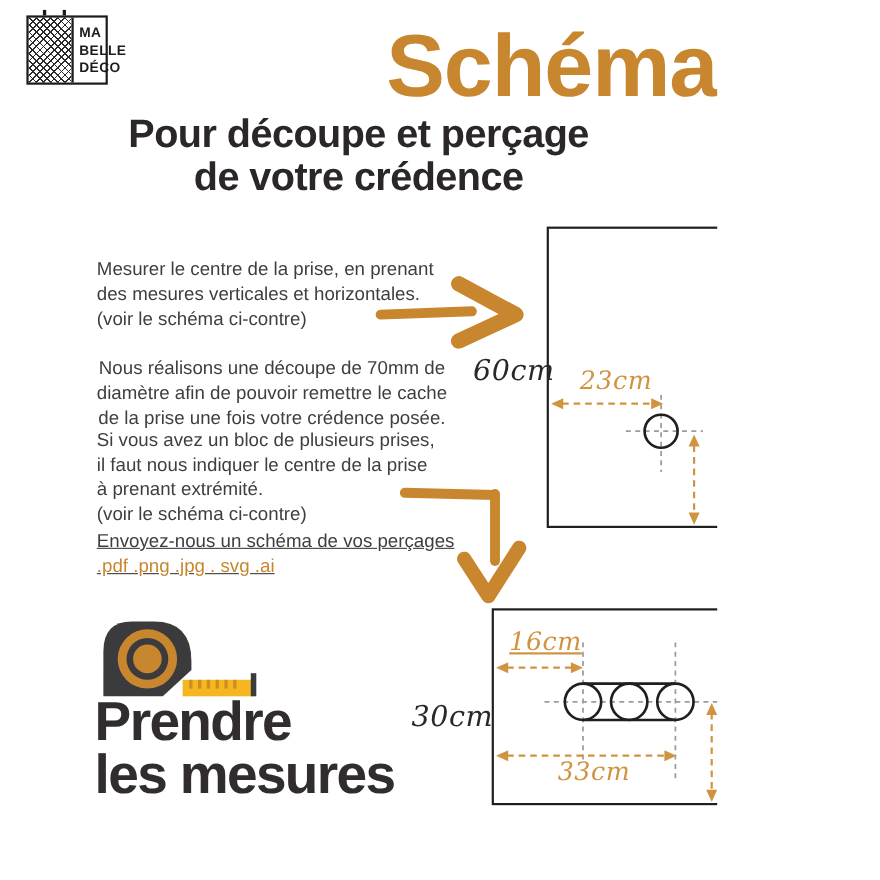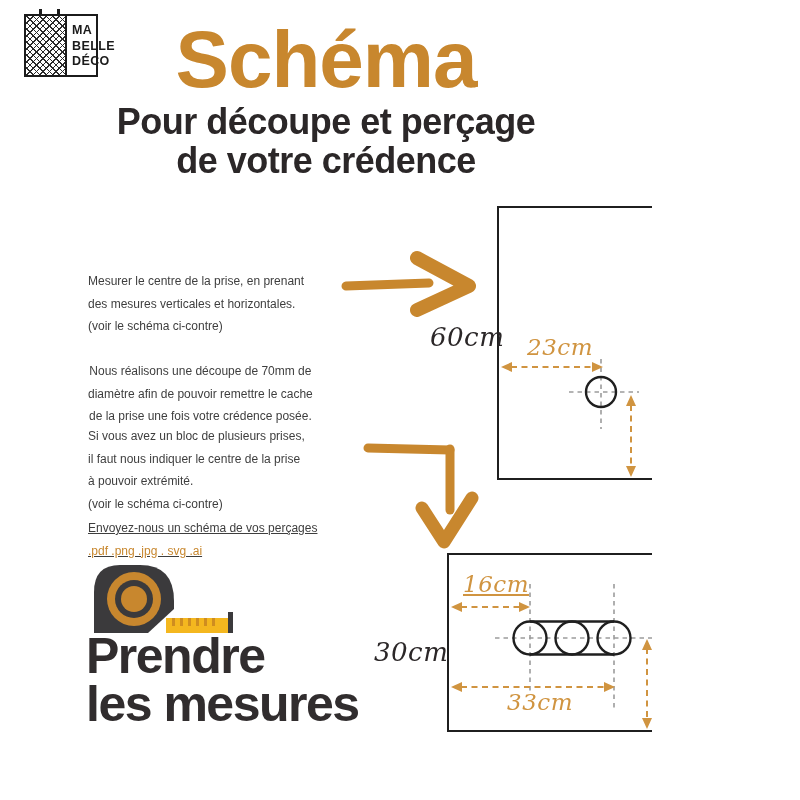--- a/index.html
+++ b/index.html
@@ -24,24 +24,24 @@
   .logo-tick.t1{left:13px;}
   .logo-tick.t2{left:31px;}
   .logo-pattern{
     position:absolute;left:0;top:0;bottom:0;width:41px;border-right:2px solid #1b1b1b;box-sizing:border-box;
     background:
       repeating-linear-gradient(45deg,#2a2a2a 0 1.1px,transparent 1.1px 4.6px),
       repeating-linear-gradient(135deg,#2a2a2a 0 1.1px,transparent 1.1px 4.6px);
   }
   .logo-text{position:absolute;left:46px;top:7px;color:#1b1b1b;font-weight:bold;font-size:12.5px;line-height:15.5px;letter-spacing:.4px;}
   
-  .title{position:absolute;left:0;right:0;top:20px;text-align:center;font-weight:bold;font-size:80px;line-height:80px;color:var(--accent-orange);letter-spacing:-1px;}
+  .title{position:absolute;left:0;right:0;top:20px;text-align:right;font-weight:bold;font-size:80px;line-height:80px;color:var(--accent-orange);letter-spacing:-1px;}
   .subtitle{position:absolute;left:0;right:0;top:102px;text-align:center;font-weight:bold;font-size:36px;line-height:39px;color:var(--ink);letter-spacing:-.5px;}
   
-  .para{position:absolute;left:88px;font-size:12px;line-height:22.6px;color:var(--body-text);margin-top:36px;}
+  .para{position:absolute;left:88px;font-size:17px;line-height:22.6px;color:var(--body-text);}
   .para.p1{top:234px;} .para.p2{top:324px;text-align:center;} .para.p3{top:389px;} .para.p4{top:481px;text-decoration:underline;}
   .para .orange{color:var(--accent-orange);}
   
   .hand{position:absolute;font-family:"DejaVu Serif",serif;font-style:italic;letter-spacing:.5px;white-space:nowrap;}
   .hand.dark{color:var(--ink);font-size:26px;}
   .hand.orange{color:var(--measure-orange);font-size:23px;}
   
   .diag{position:absolute;border:2.4px solid var(--line-black);box-sizing:border-box;background:#fff;}
   .diag1{left:497px;top:206px;width:330px;height:274px;}
   .diag2{left:447px;top:553px;width:365px;height:179px;}
@@ -85,21 +85,21 @@
     <div>(voir le schéma ci-contre)</div>
   </div>
   <div class="para p2">
     <div>Nous réalisons une découpe de 70mm de</div>
     <div>diamètre afin de pouvoir remettre le cache</div>
     <div>de la prise une fois votre crédence posée.</div>
   </div>
   <div class="para p3">
     <div>Si vous avez un bloc de plusieurs prises,</div>
     <div>il faut nous indiquer le centre de la prise</div>
-    <div>à pouvoir extrémité.</div>
+    <div>à prenant extrémité.</div>
     <div>(voir le schéma ci-contre)</div>
   </div>
   <div class="para p4">
     <div>Envoyez-nous un schéma de vos perçages</div>
     <div class="orange">.pdf .png .jpg . svg .ai</div>
   </div>
 
   <svg class="brushsvg" style="left:341px;top:249px;" width="140" height="68" viewBox="0 0 140 68">
     <line class="brush" x1="5" y1="37" x2="88" y2="34" stroke-width="9"></line>
     <path class="brush" d="M76 9 L128 37 L76 61" stroke-width="14"></path>

